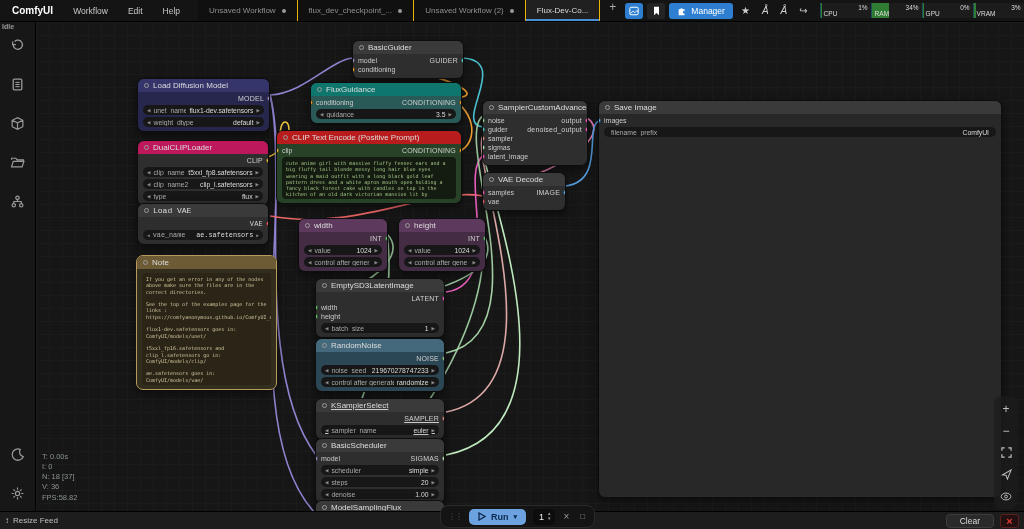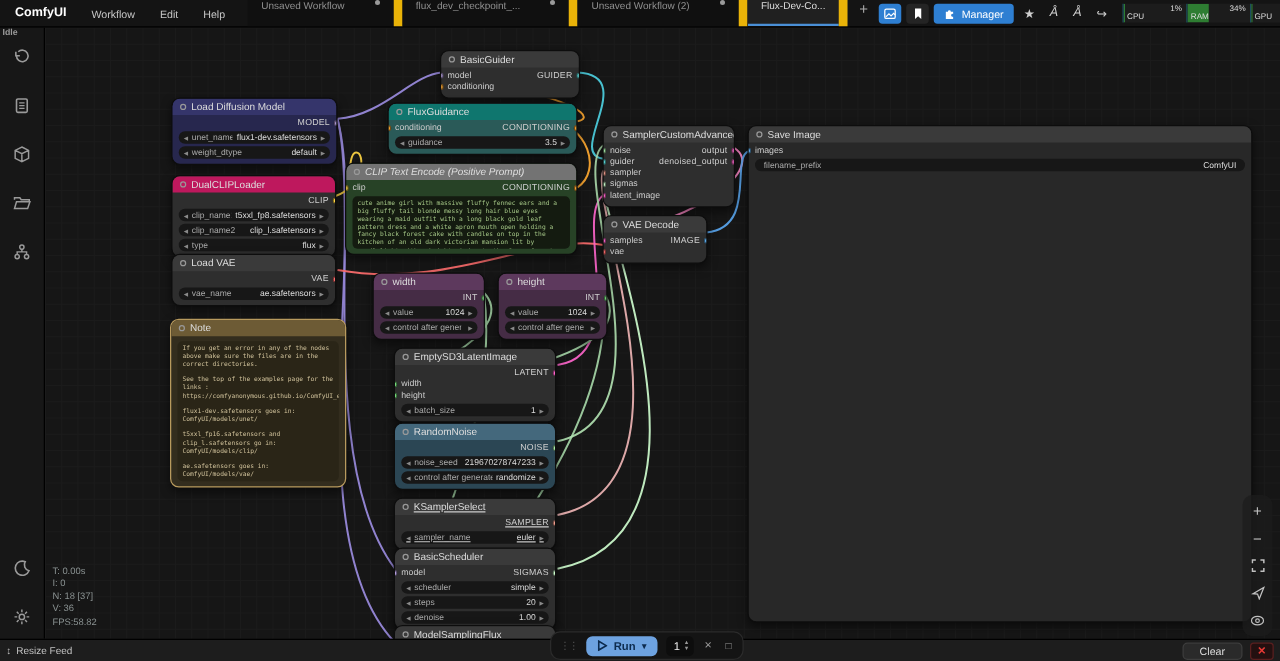--- a/index.html
+++ b/index.html
@@ -4,22 +4,22 @@
 <style>
   *{box-sizing:border-box;margin:0;padding:0}
   html,body{width:1024px;height:529px;overflow:hidden;background:#101010;
     font-family:"Liberation Sans",sans-serif;-webkit-font-smoothing:antialiased}
   
   .menubar{position:absolute;top:0;left:0;right:0;height:22px;background:#141414;
     display:flex;align-items:center;z-index:30;border-bottom:1px solid #000}
   .logo{font-weight:bold;color:#fff;font-size:10px;padding:0 10px 0 12px}
   .menu-item{color:#c8c8c8;font-size:8.5px;padding:0 10px;cursor:default}
   .tabs{display:flex;height:100%;margin-left:8px}
-  .tab{display:flex;align-items:flex-start;gap:24px;padding:0 11px;font-size:8px;color:#8f8f8f;
-    background:#101010;border-right:7px solid #eab308;white-space:nowrap}
+  .tab{display:flex;align-items:center;gap:6px;padding:0 11px;font-size:8px;color:#8f8f8f;
+    background:#101010;border-right:1px solid #eab308;white-space:nowrap}
   .tab.active{background:#202020;color:#ddd;box-shadow:inset 0 -2px 0 #4a8fd6}
   .tab .dirty-dot{width:4px;height:4px;border-radius:50%;background:#9a9a9a}
   .newtab{color:#aaa;font-size:12px;padding:0 9px}
   .mb-right{margin-left:auto;display:flex;align-items:center;gap:4px;padding-right:6px}
   .icon-btn{min-width:18px;height:16px;border-radius:3px;background:#242424;color:#ddd;
     display:flex;align-items:center;justify-content:center;font-size:9px}
   .icon-btn.blue{background:#2e7fd2}
   .manager-btn{display:flex;align-items:center;gap:4px;background:#2e7fd2;color:#fff;
     font-size:8.5px;padding:2px 8px;border-radius:3px;height:16px}
   .ghost-icon{color:#cfcfcf;font-size:10px;padding:0 4px}
@@ -166,21 +166,21 @@
           <span class="warr">▶</span>
         </div>
         <div class="widget">
           <span class="warr">◀</span>
           <span class="wlabel">type</span>
           <span class="wval">flux</span>
           <span class="warr">▶</span>
         </div>
       </div>
     </div>
-    <div class="node" style="left: 137px; top: 203px; width: 132px; background: rgb(46, 46, 46);">
+    <div class="node" style="left: 137px; top: 203px; width: 132px; background: rgb(46, 46, 46); font-family: Liberation Mono, monospace;">
       <div class="nhdr" style="background: rgb(58, 58, 58);">
         <span class="cdot"></span>
         <span class="ntitle">Load VAE</span>
       </div>
       <div class="nbody">
         <div class="iorow">
           <span></span>
           <span class="io out">
             <span class="iolbl">VAE</span>
             <span class="dot" style="background: rgb(255, 110, 110);"></span>
@@ -255,21 +255,21 @@
         </div>
         <div class="widget">
           <span class="warr">◀</span>
           <span class="wlabel">guidance</span>
           <span class="wval">3.5</span>
           <span class="warr">▶</span>
         </div>
       </div>
     </div>
     <div class="node" style="left: 276px; top: 130px; width: 186px; background: rgb(39, 66, 38);">
-      <div class="nhdr" style="background: #737373; font-style: italic;">
+      <div class="nhdr" style="background: #b91c1c;">
         <span class="cdot"></span>
         <span class="ntitle">CLIP Text Encode (Positive Prompt)</span>
       </div>
       <div class="nbody">
         <div class="iorow">
           <span class="io in">
             <span class="dot" style="background: rgb(255, 214, 68);"></span>
             <span>clip</span>
           </span>
           <span class="io out">

